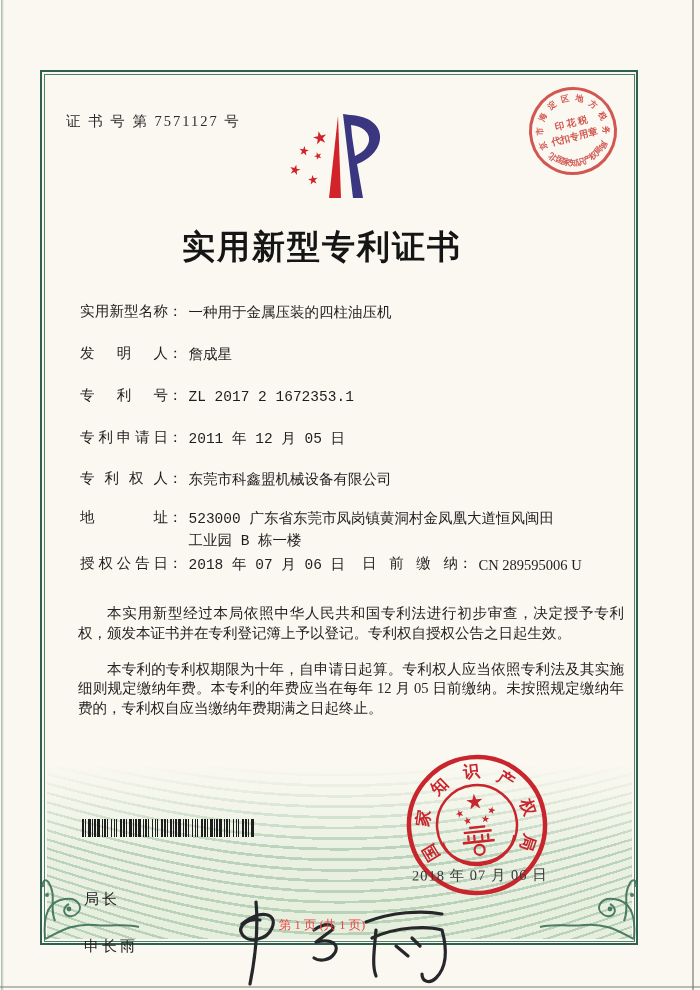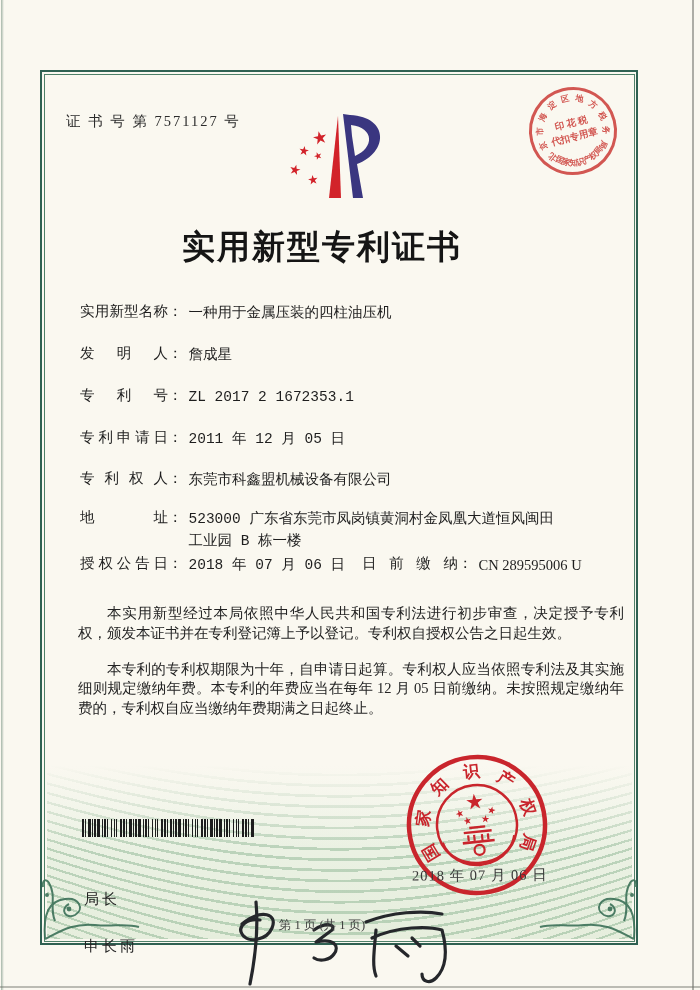--- a/index.html
+++ b/index.html
@@ -62,21 +62,21 @@
   .seal text{font-weight:700;fill:#c9252c;font-family:"Liberation Serif","DejaVu Serif",serif;}
   .seal-date{position:absolute;left:412px;top:866px;font-size:14.5px;color:#3a3a3a;
     letter-spacing:1px;z-index:5;transform:rotate(-.5deg);}
 
   .tax-stamp{position:absolute;left:527px;top:85px;transform:rotate(-14deg);opacity:.92;}
   .tax-stamp text{fill:#cf4a45;font-weight:700;font-family:"Liberation Serif","DejaVu Serif",serif;}
 
   .logo{position:absolute;left:284px;top:108px;}
 
   .footer{position:absolute;left:28px;top:917px;width:588px;text-align:center;
-    font-size:12.5px;color:#404040;z-index:4;}
+    font-size:12.5px;color:#ef4444;z-index:4;}
 
   .z{position:relative;z-index:3;}
 </style>
 </head>
 <body>
 
 <div class="page">
 
   <svg width="0" height="0" style="position:absolute">
     <defs>

